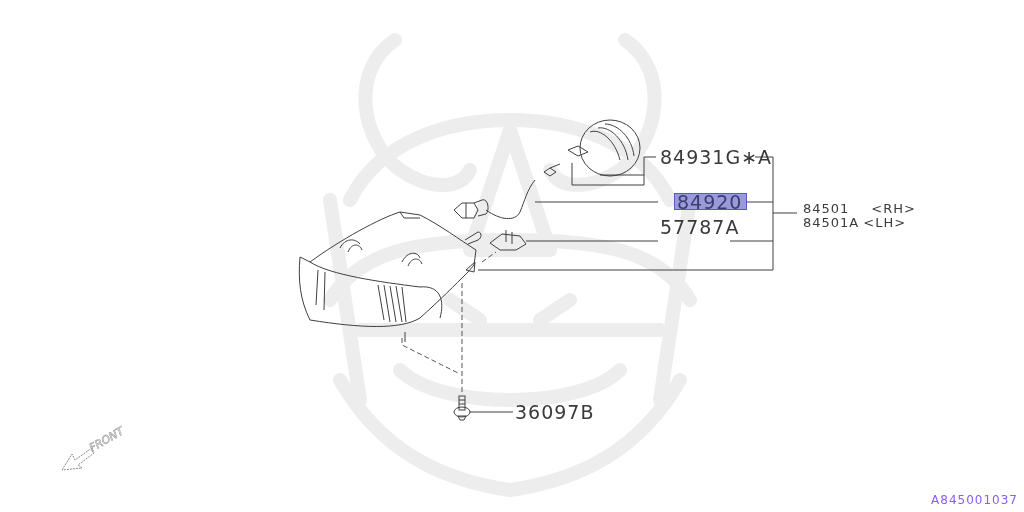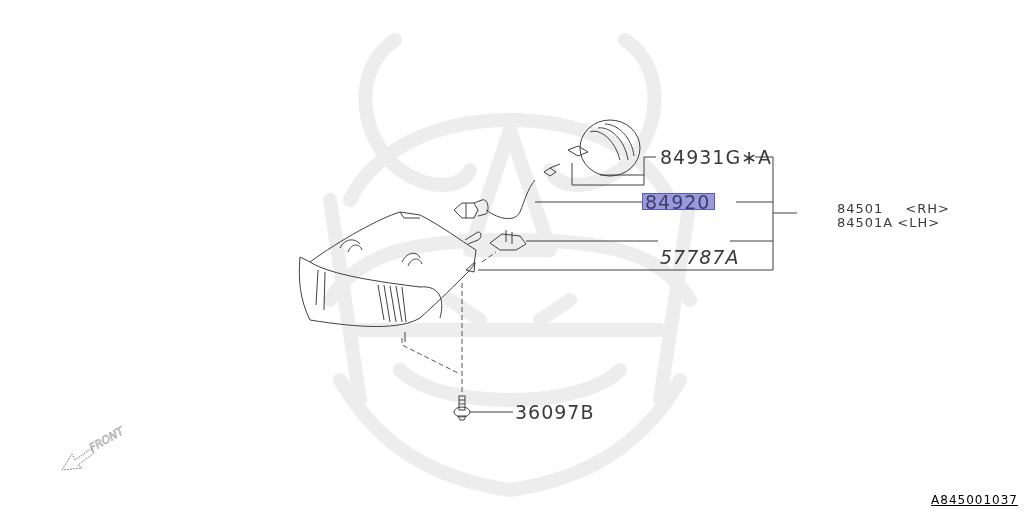--- a/index.html
+++ b/index.html
@@ -4,23 +4,23 @@
   <style>
     html, body { margin: 0; padding: 0; background: #ffffff; }
     body { width: 1024px; height: 512px; position: relative; overflow: hidden;
            font-family: "DejaVu Sans", sans-serif; }
     #diagram { position: absolute; left: 0; top: 0; width: 1024px; height: 512px; }
     .label { position: absolute; font-family: "DejaVu Sans", sans-serif; font-size: 19px;
              color: #3a3a3a; letter-spacing: 1px; white-space: nowrap; line-height: 14px; }
     .label.clickable { cursor: pointer; }
     .hl { background: #9a9ad8; border: 1px solid #5a5ab8; color: #3c3c6e; padding: 1px 4px 0 2px; }
     .assembly { position: absolute; font-size: 13px; color: #3a3a3a; letter-spacing: 1px; line-height: 14px; white-space: nowrap; }
-    .assembly .row { display: block; margin-left: 34px; }
+    .assembly .row { display: block; }
     .assembly .side { display: inline-block; margin-left: 4px; }
-    .diag-id { position: absolute; right: 6px; bottom: 5px; font-size: 12px; color: #000000; letter-spacing: 1px; text-decoration: underline; }
+    .diag-id { position: absolute; right: 6px; bottom: 5px; font-size: 12px; color: #8b5cf6; letter-spacing: 1px; }
   </style>
 </head>
 <body>
 
 <svg id="diagram" viewBox="0 0 1024 512" xmlns="http://www.w3.org/2000/svg">
 
   <g fill="none" stroke="#ededed" stroke-width="14" stroke-linecap="round" stroke-linejoin="round">
     <path d="M395 40 C350 70 360 140 400 170 C430 190 460 190 470 170"></path>
     <path d="M625 40 C670 70 660 140 620 170 C590 190 560 190 550 170"></path>
     <path d="M350 200 C380 140 450 120 510 120 C570 120 640 140 670 200"></path>
@@ -96,24 +96,24 @@
 
   <g fill="none" stroke="#888" stroke-width="1" stroke-dasharray="2,1">
     <path d="M62 470 L72 454 L75 460 L92 448 L94 453 L78 465 L82 468 Z"></path>
   </g>
   <text x="92" y="452" transform="rotate(-30 92 452)" font-family="DejaVu Sans, sans-serif" font-size="11" fill="none" stroke="#999" stroke-width="0.6" font-style="italic">FRONT</text>
 </svg>
 
 <div class="label clickable" style="left:660px; top:150px;">
   <span>84931G∗A</span>
 </div>
-<div class="label clickable hl" style="left:642px; top:193px;text-align:right;">
+<div class="label clickable hl" style="left:674px; top:193px;text-align:right;">
   <span>84920</span>
 </div>
-<div class="label clickable" style="left:660px; top:250px;font-style:italic;">
+<div class="label clickable" style="left:660px; top:220px;">
   <span>57787A</span>
 </div>
 <div class="label clickable" style="left:515px; top:405px;">
   <span>36097B</span>
 </div>
 
 <div class="assembly" style="left:803px; top:202px;">
   <span class="row">
     <span>84501</span><span class="side" style="margin-left:22px;">&lt;RH&gt;</span>
   </span>

